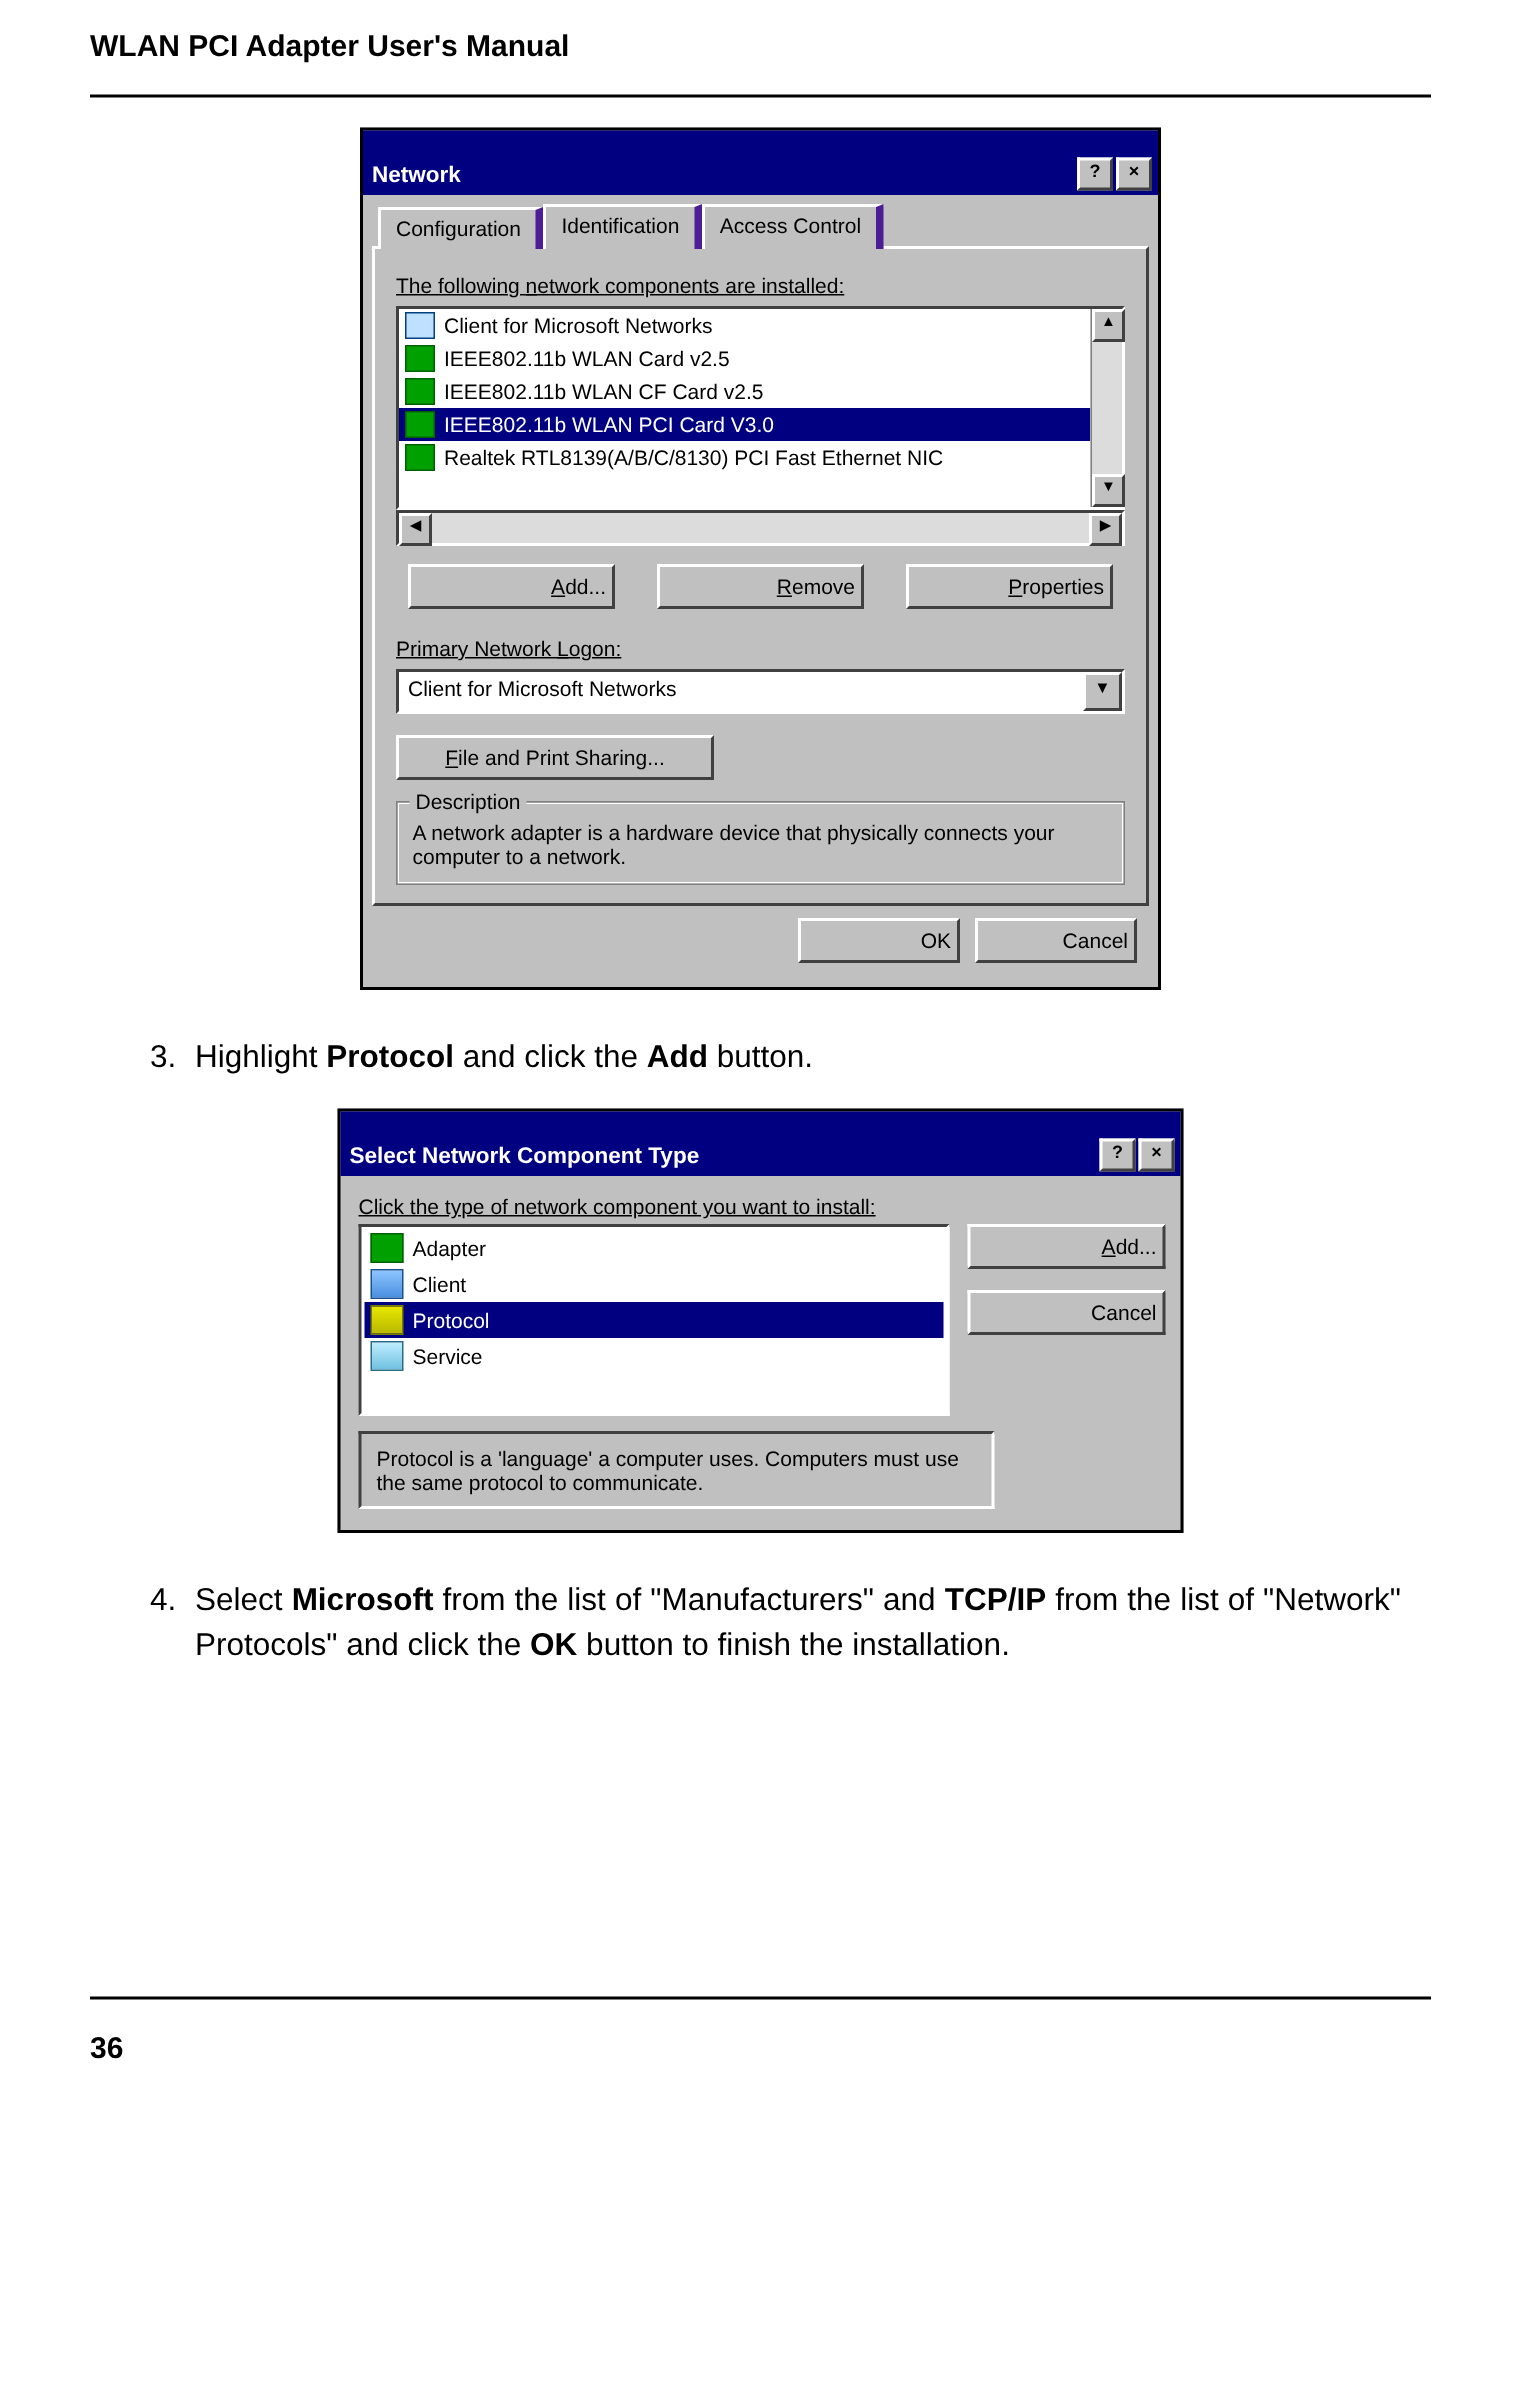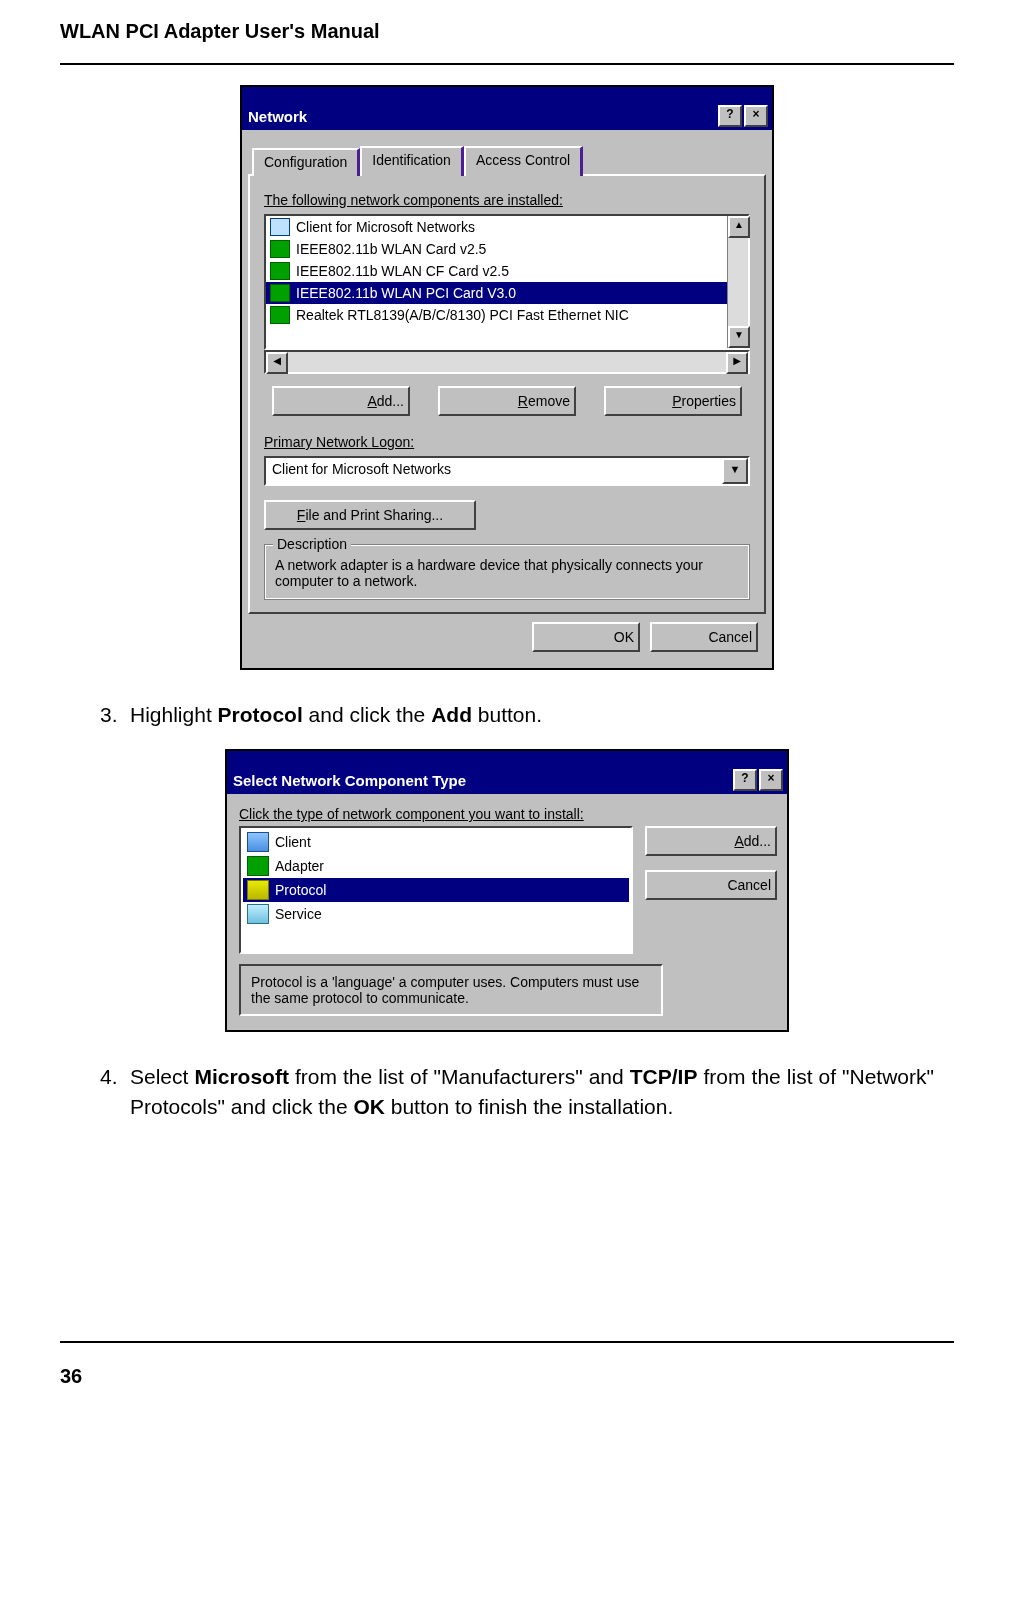--- a/index.html
+++ b/index.html
@@ -101,29 +101,29 @@
   }
   .tabs {
     display: flex;
     align-items: flex-end;
     margin-left: 4px;
   }
   .tab {
     padding: 4px 10px 6px 10px;
     border-top: 2px solid #fff;
     border-left: 2px solid #fff;
-    border-right: 3px solid #4c1d95;
+    border-right: 5px solid #4c1d95;
     background: #c0c0c0;
     font-size: 14px;
     position: relative;
     z-index: 2;
   }
   .tab.inactive {
     height: 18px;
-    margin-top: 10px;
+    margin-top: 0;
   }
   .tabbody {
     border-top: 2px solid #fff;
     border-left: 2px solid #fff;
     border-right: 2px solid #404040;
     border-bottom: 2px solid #404040;
     margin-top: -2px;
     padding: 16px 14px 12px 14px;
     position: relative;
     z-index: 1;
@@ -395,26 +395,26 @@
         <span class="title-btns">
           <span class="tbtn">?</span>
           <span class="tbtn">×</span>
         </span>
       </div>
       <div class="dlg-body">
         <div class="lbl" style="margin-bottom:4px;">Click the type of network component you want to install:</div>
         <div class="two-col">
           <div class="left-list">
             <div class="list-row">
+              <span class="mini-icon mi-adapter"></span>
+              <span>Adapter</span>
+            </div>
+            <div class="list-row">
               <span class="mini-icon mi-client"></span>
               <span>Client</span>
-            </div>
-            <div class="list-row">
-              <span class="mini-icon mi-adapter"></span>
-              <span>Adapter</span>
             </div>
             <div class="list-row sel-row">
               <span class="mini-icon mi-protocol"></span>
               <span>Protocol</span>
             </div>
             <div class="list-row">
               <span class="mini-icon mi-service"></span>
               <span>Service</span>
             </div>
           </div>

